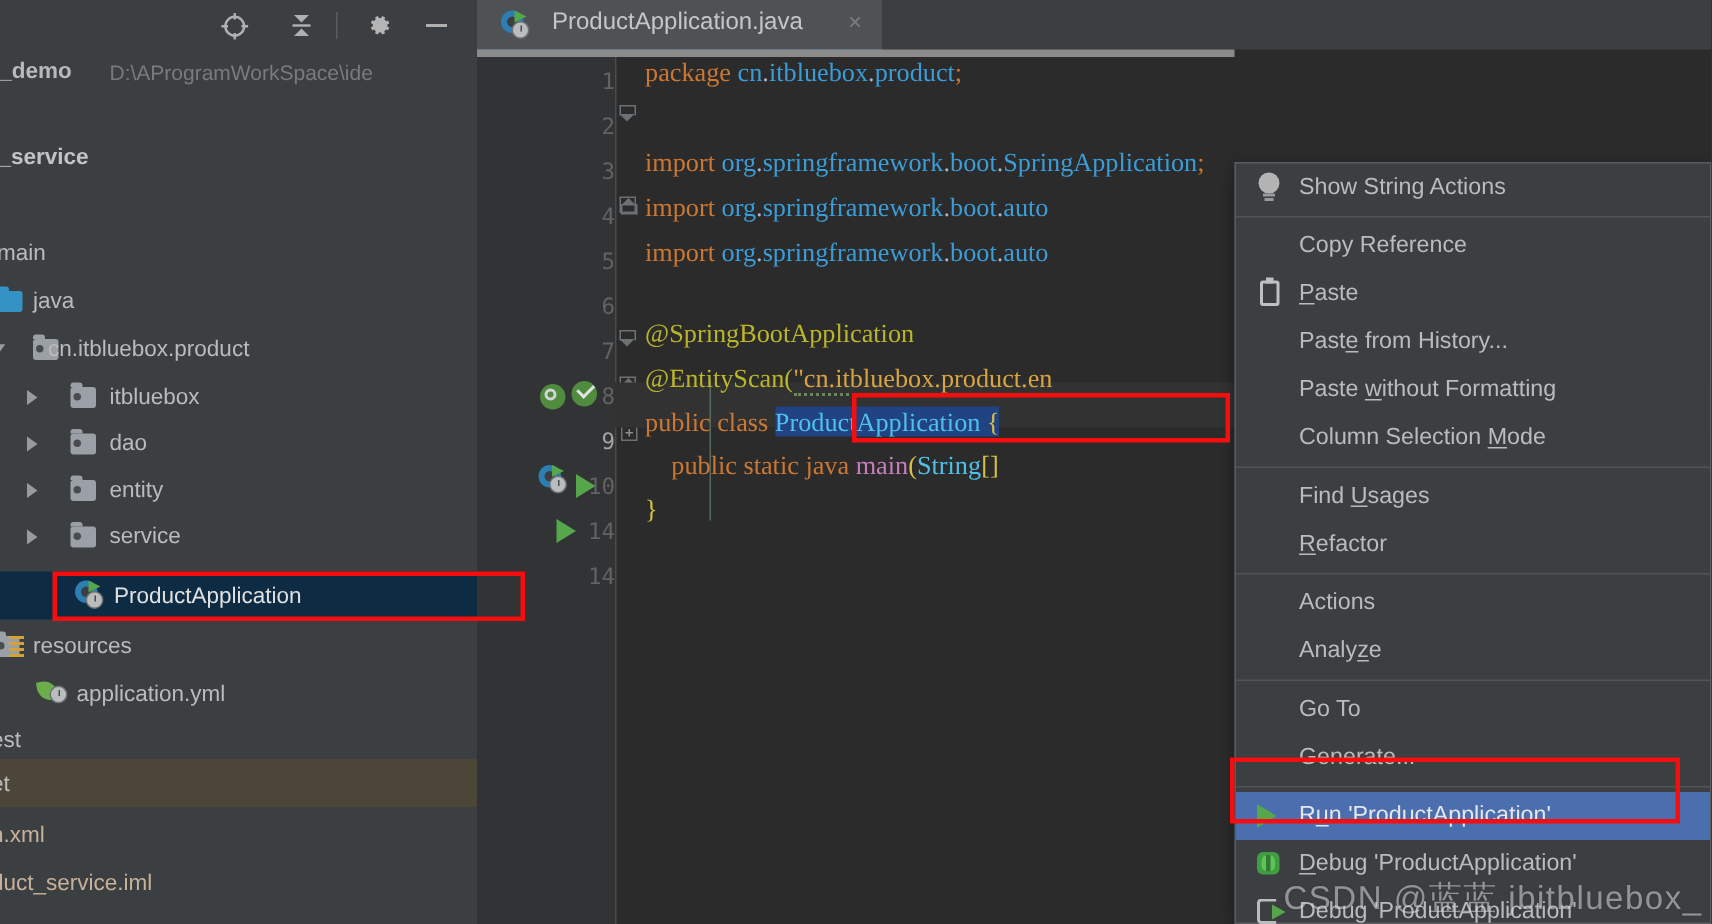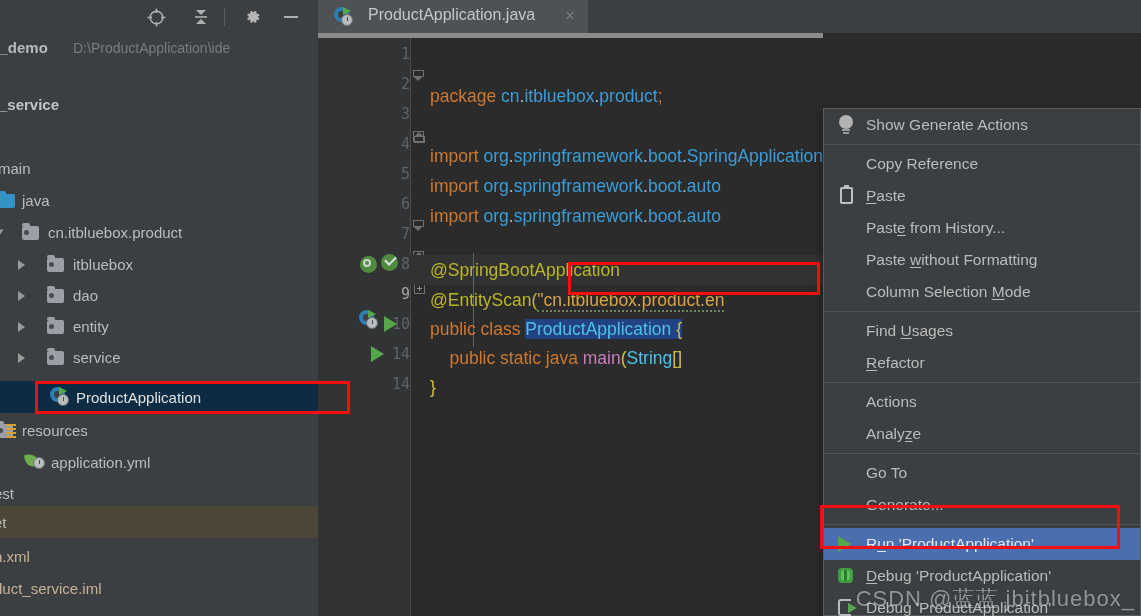--- a/index.html
+++ b/index.html
@@ -172,22 +172,22 @@
     border:1px solid #6e7173;border-top:none;box-sizing:border-box;
   }
   .fold.arrowup::after{
     content:"";position:absolute;left:0px;top:0px;width:0;height:0;
     border-left:5.5px solid transparent;border-right:5.5px solid transparent;
     border-bottom:5px solid #6e7173;
   }
 
   .codeline{
     position:absolute;left:112px;
-    font-family:Liberation Sans, sans-serif;font-size:17.5px;
-    white-space:pre;color:#a9b7c6;margin-top:48px;
+    font-family:Liberation Serif, serif;font-size:17.5px;
+    white-space:pre;color:#a9b7c6;
   }
   .k{color:#cc7832;}
   .pk{color:#3b9dd8;}
   .str{color:#d9a441;}
   .ann{color:#bbb529;}
   .cls{color:#4fc1e9;}
   .mth{color:#c77dbb;}
   .br{color:#d6c044;}
   .sel{background:#214283;}
   .wavy{border-bottom:2px dotted #6a8759;}
@@ -295,40 +295,40 @@
       </div>
       <div class="tb-icon" style="left:280px;">
         <svg width="18" height="18" viewBox="0 0 18 18">
             <line x1="2" y1="9" x2="16" y2="9" stroke="#b0b0b0" stroke-width="2"></line>
           </svg>
       </div>
     </div>
 
     <div id="project-header">
       <span class="pname">llo_demo</span>
-      <span class="ppath">D:\ProductApplication\ide</span>
+      <span class="ppath">D:\AProgramWorkSpace\ide</span>
     </div>
 
     <div class="tree-row" style="top:88px;">
       <span class="lbl" style="left:-6px;font-weight:bold;color:#c3c3c3;">t_service</span>
     </div>
 
     <div class="tree-row" style="top:152px;">
       <span class="lbl" style="left:-2px;">main</span>
     </div>
 
     <div class="tree-row" style="top:184px;">
       <span class="folder blue" style="left:-2px;top:10px;"></span>
       <span class="lbl" style="left:22px;">java</span>
     </div>
 
     <div class="tree-row" style="top:216px;">
       <span class="arrow" style="left:-5px;top:12px;transform:rotate(90deg);"></span>
       <span class="folder" style="left:22px;top:10px;"></span>
-      <span class="lbl" style="left:48px;">cn.itbluebox.product</span>
+      <span class="lbl" style="left:32px;">cn.itbluebox.product</span>
     </div>
 
     <div class="tree-row" style="top:248px;">
       <span class="arrow" style="left:18px;top:12px;"></span>
       <span class="folder" style="left:47px;top:10px;"></span>
       <span class="lbl" style="left:73px;">itbluebox</span>
     </div>
 
     <div class="tree-row" style="top:279px;">
       <span class="arrow" style="left:18px;top:12px;"></span>
@@ -464,21 +464,21 @@
   <div id="scroll-top"></div>
 
   <div id="ctx-menu">
 
     <div class="mi">
       <span class="mi-icon">
         <span class="bulb"></span>
           <span class="bulb-base"></span>
           <span class="bulb-base2"></span>
       </span>
-      <span class="mlabel">Show Generate Actions</span>
+      <span class="mlabel">Show String Actions</span>
     </div>
 
     <div class="msep"></div>
 
     <div class="mi">
       <span class="mlabel">Copy Reference</span>
     </div>
 
     <div class="mi">
       <span class="mi-icon">

